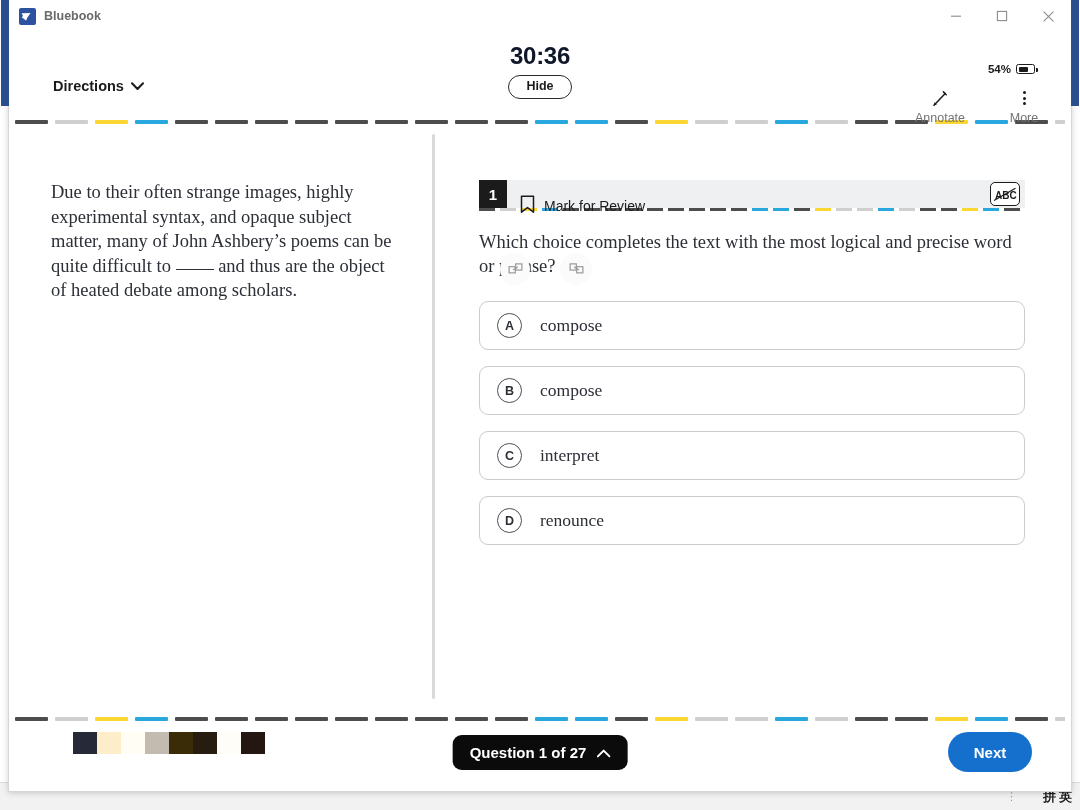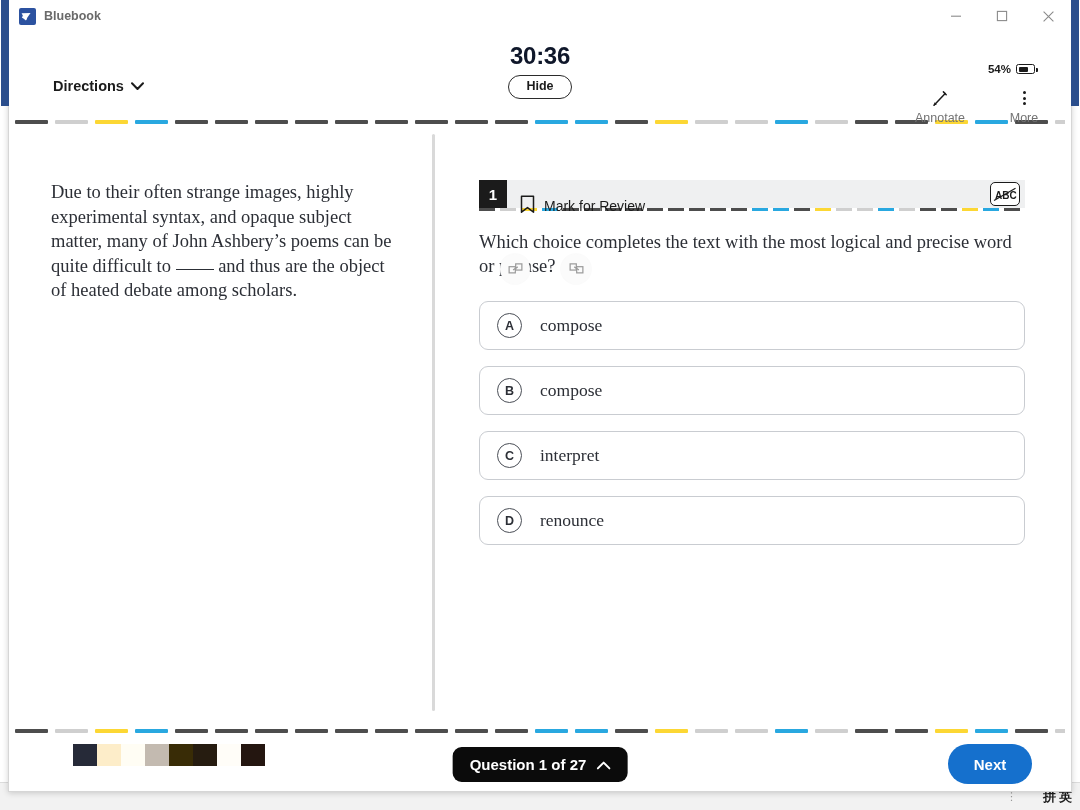--- a/index.html
+++ b/index.html
@@ -420,21 +420,21 @@
   }
   .choice-text {
     font-family: "Liberation Serif", serif;
     font-size: 17.5px;
     color: #2c2f36;
   }
 
   
   #footer {
     flex: none;
-    height: 58px;
+    height: 70px;
     position: relative;
     background: #ffffff;
   }
   #swatches {
     position: absolute;
     left: 64px; top: 11px;
     display: flex;
   }
   .swatch { width: 24px; height: 22px; }
   #question-nav {

